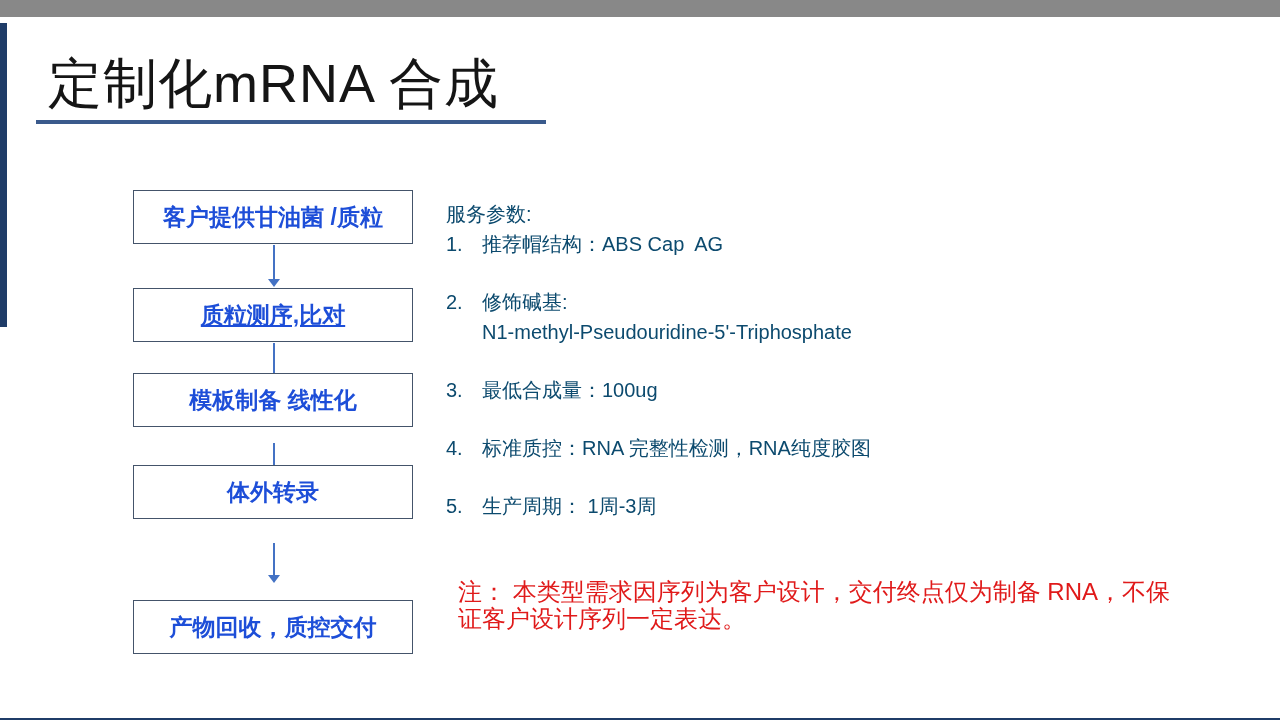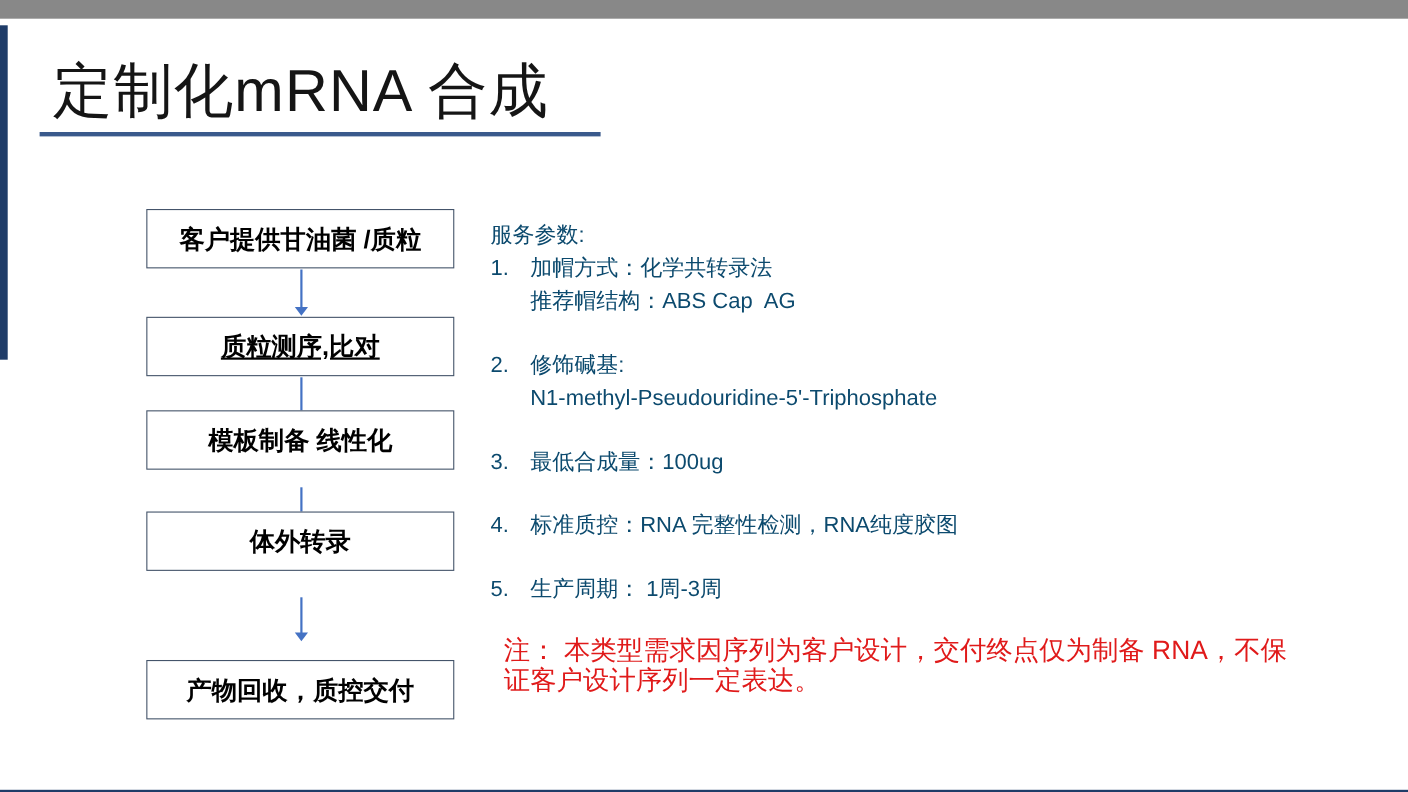--- a/index.html
+++ b/index.html
@@ -19,21 +19,21 @@
     position:absolute;left:48px;top:36px;
     font-size:54px;line-height:60px;font-weight:400;color:#151515;
     white-space:pre;letter-spacing:1px;
   }
   .title-underline{position:absolute;left:36px;top:103px;width:510px;height:4px;background:#3A5A8C;}
   
   .flow-box{
     position:absolute;left:133px;width:280px;height:54px;
     border:1.5px solid #44546A;background:#ffffff;box-sizing:border-box;
     display:flex;align-items:center;justify-content:center;
-    font-size:23px;font-weight:700;color:#000000;white-space:pre;
+    font-size:23px;font-weight:700;color:#1d4ed8;white-space:pre;
   }
   .box1{top:173px;} .box2{top:271px;text-decoration:underline;} .box3{top:356px;} .box4{top:448px;} .box5{top:583px;}
   .arrow{position:absolute;left:267px;width:13px;}
   .a1{top:228px;height:42px;} .a2{top:326px;height:44px;} .a3{top:426px;height:44px;} .a4{top:526px;height:40px;}
   .arrow-line{position:absolute;left:50%;transform:translateX(-50%);top:0;bottom:7px;width:2px;background:#4472C4;}
   .arrow-head{
     position:absolute;bottom:0;left:50%;transform:translateX(-50%);
     width:0;height:0;border-left:6px solid transparent;border-right:6px solid transparent;
     border-top:8px solid #4472C4;
   }
@@ -85,21 +85,20 @@
     <div class="arrow-line"></div>
     <div class="arrow-head"></div>
   </div>
   <div class="flow-box box5">产物回收，质控交付</div>
 
   <div class="params">
     <div class="params-heading">服务参数:</div>
 
     <div class="param-item">
       <span class="param-num">1.</span>
-      <div class="param-line">加帽方式：化学共转录法</div>
       <div class="param-line">推荐帽结构：ABS Cap  AG</div>
     </div>
 
     <div class="param-item gap">
       <span class="param-num">2.</span>
       <div class="param-line">修饰碱基:</div>
       <div class="param-line">N1-methyl-Pseudouridine-5'-Triphosphate</div>
     </div>
 
     <div class="param-item gap">

